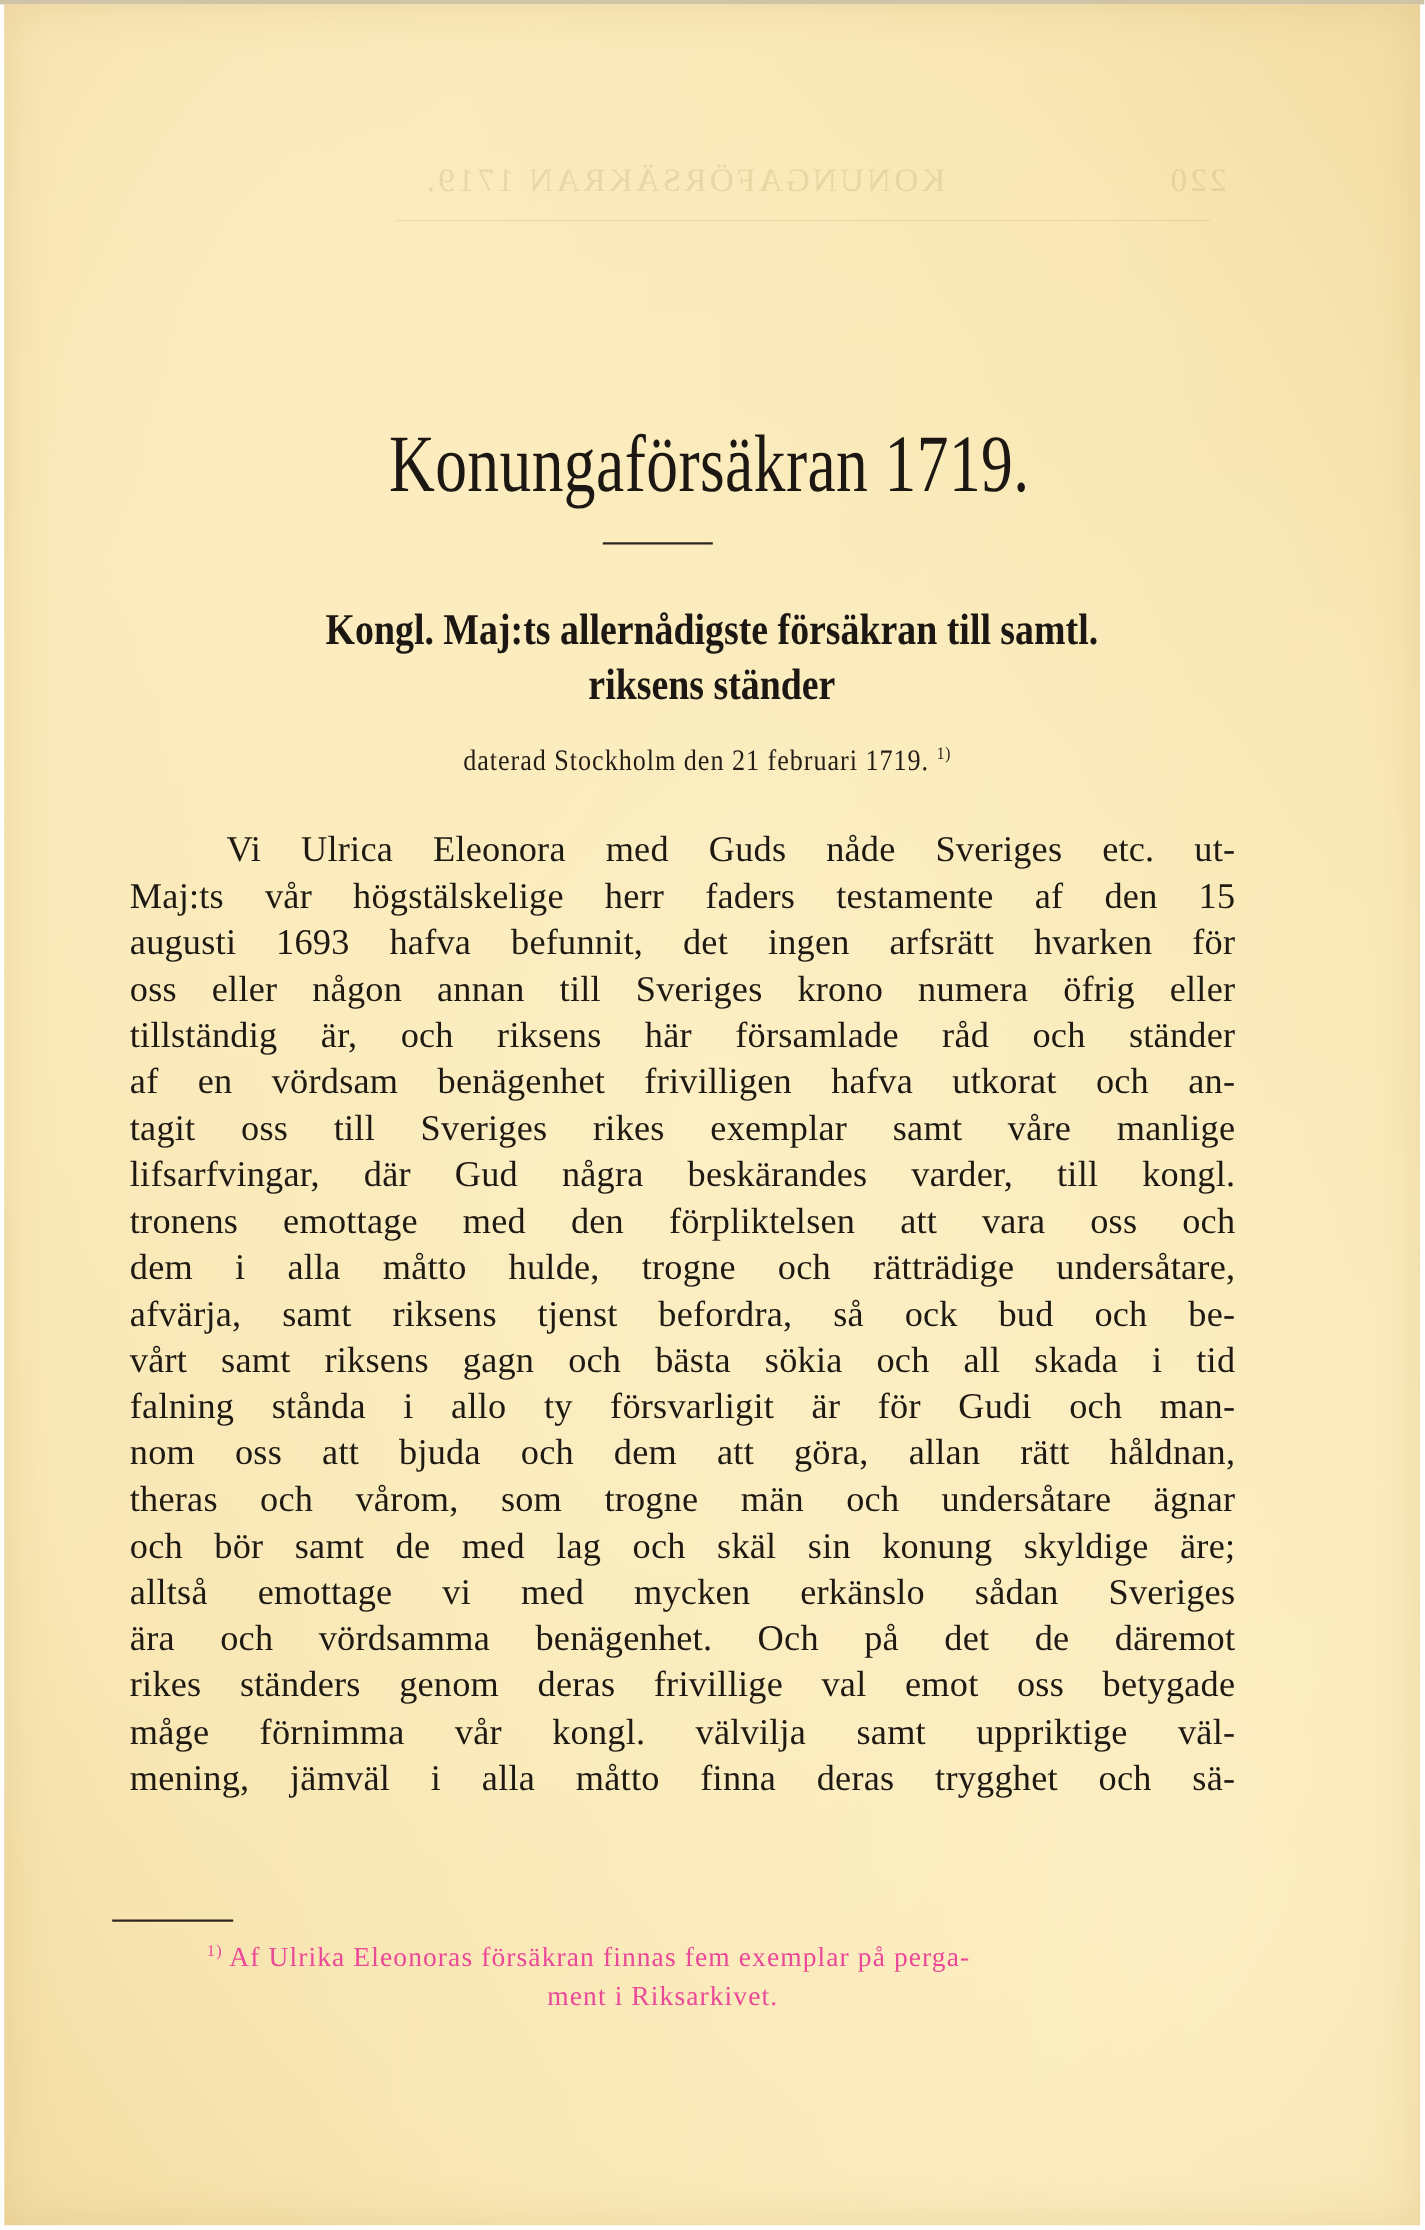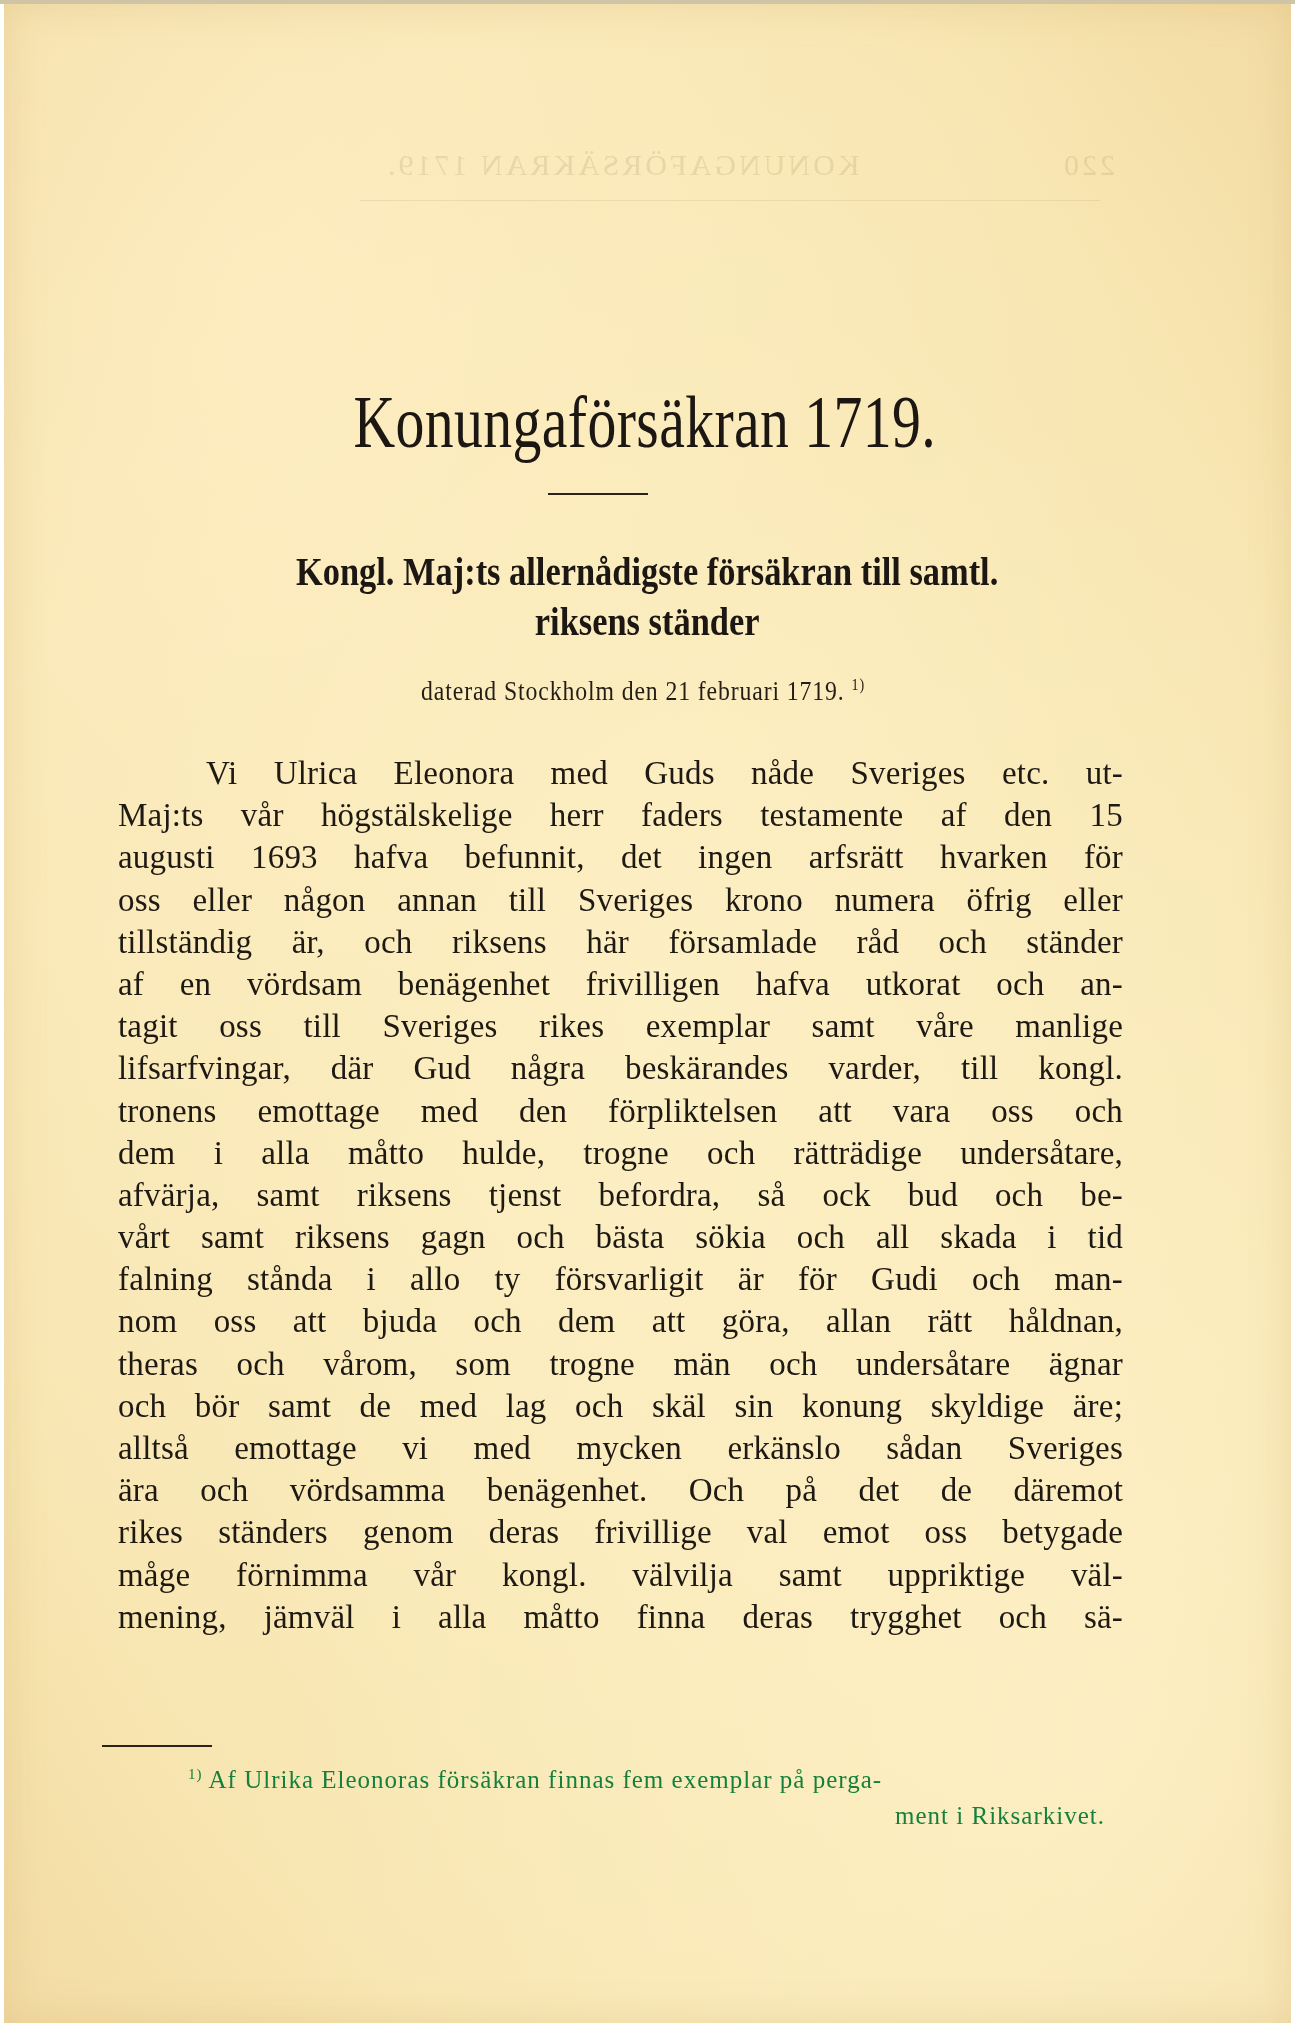--- a/index.html
+++ b/index.html
@@ -139,30 +139,30 @@
       background: #2a231b;
     }
     .footnote {
       position: absolute;
       left: 100px;
       top: 1762px;
       width: 1005px;
       font-family: "Liberation Serif", serif;
       font-size: 25px;
       line-height: 36px;
-      color: #15803d;
+      color: #ec4899;
     }
     .footnote .fn-line {
       display: flex;
       justify-content: space-between;
       white-space: nowrap;
       letter-spacing: 1px;
     }
     .footnote .fn-line.first { padding-left: 88px; }
-    .footnote .fn-line.last { justify-content: flex-end; gap: 10px; }
+    .footnote .fn-line.last { justify-content: center; gap: 10px; }
     .fn-mark { font-size: 15px; margin-right: 6px; }
   </style>
 </head>
 <body>
 
 <div class="top-strip"></div>
 
 <div class="page">
 </div>
 

